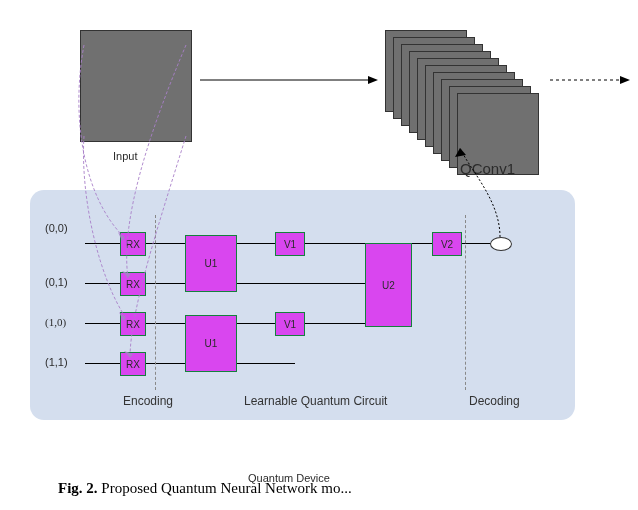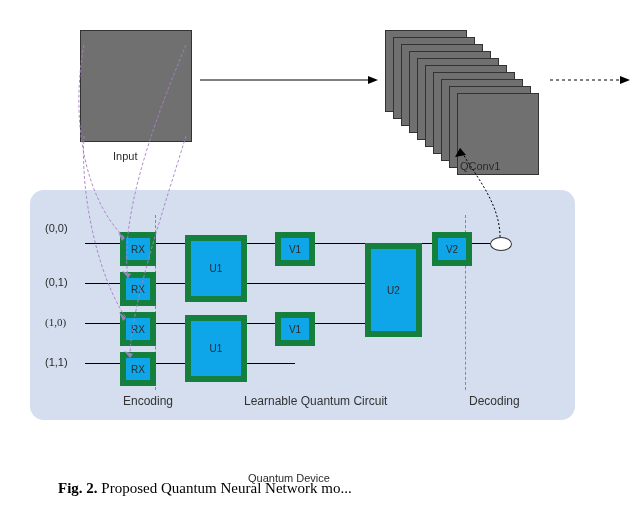--- a/index.html
+++ b/index.html
@@ -49,21 +49,21 @@
   .stack-plate {
     position: absolute;
     width: 80px;
     height: 80px;
     background: #707070;
     border: 1px solid #333;
   }
   .qconv-label {
     left: 460px;
     top: 160px;
-    font-size: 11px;
+    font-size: 15px;
   }
 
   
   .qpanel {
     left: 30px;
     top: 190px;
     width: 545px;
     height: 230px;
     background: #d4deee;
     border-radius: 14px;
@@ -84,22 +84,22 @@
   
   .wire {
     position: absolute;
     height: 1px;
     background: #000;
   }
 
   
   .gate {
     position: absolute;
-    background: #0ea5e9;
-    border: 6px solid #15803d;
+    background: #d946ef;
+    border: 1px solid #15803d;
     font-size: 10px;
     display: flex;
     align-items: center;
     justify-content: center;
   }
   .gate.rx {
     width: 24px;
     height: 22px;
   }
   .gate.u {

